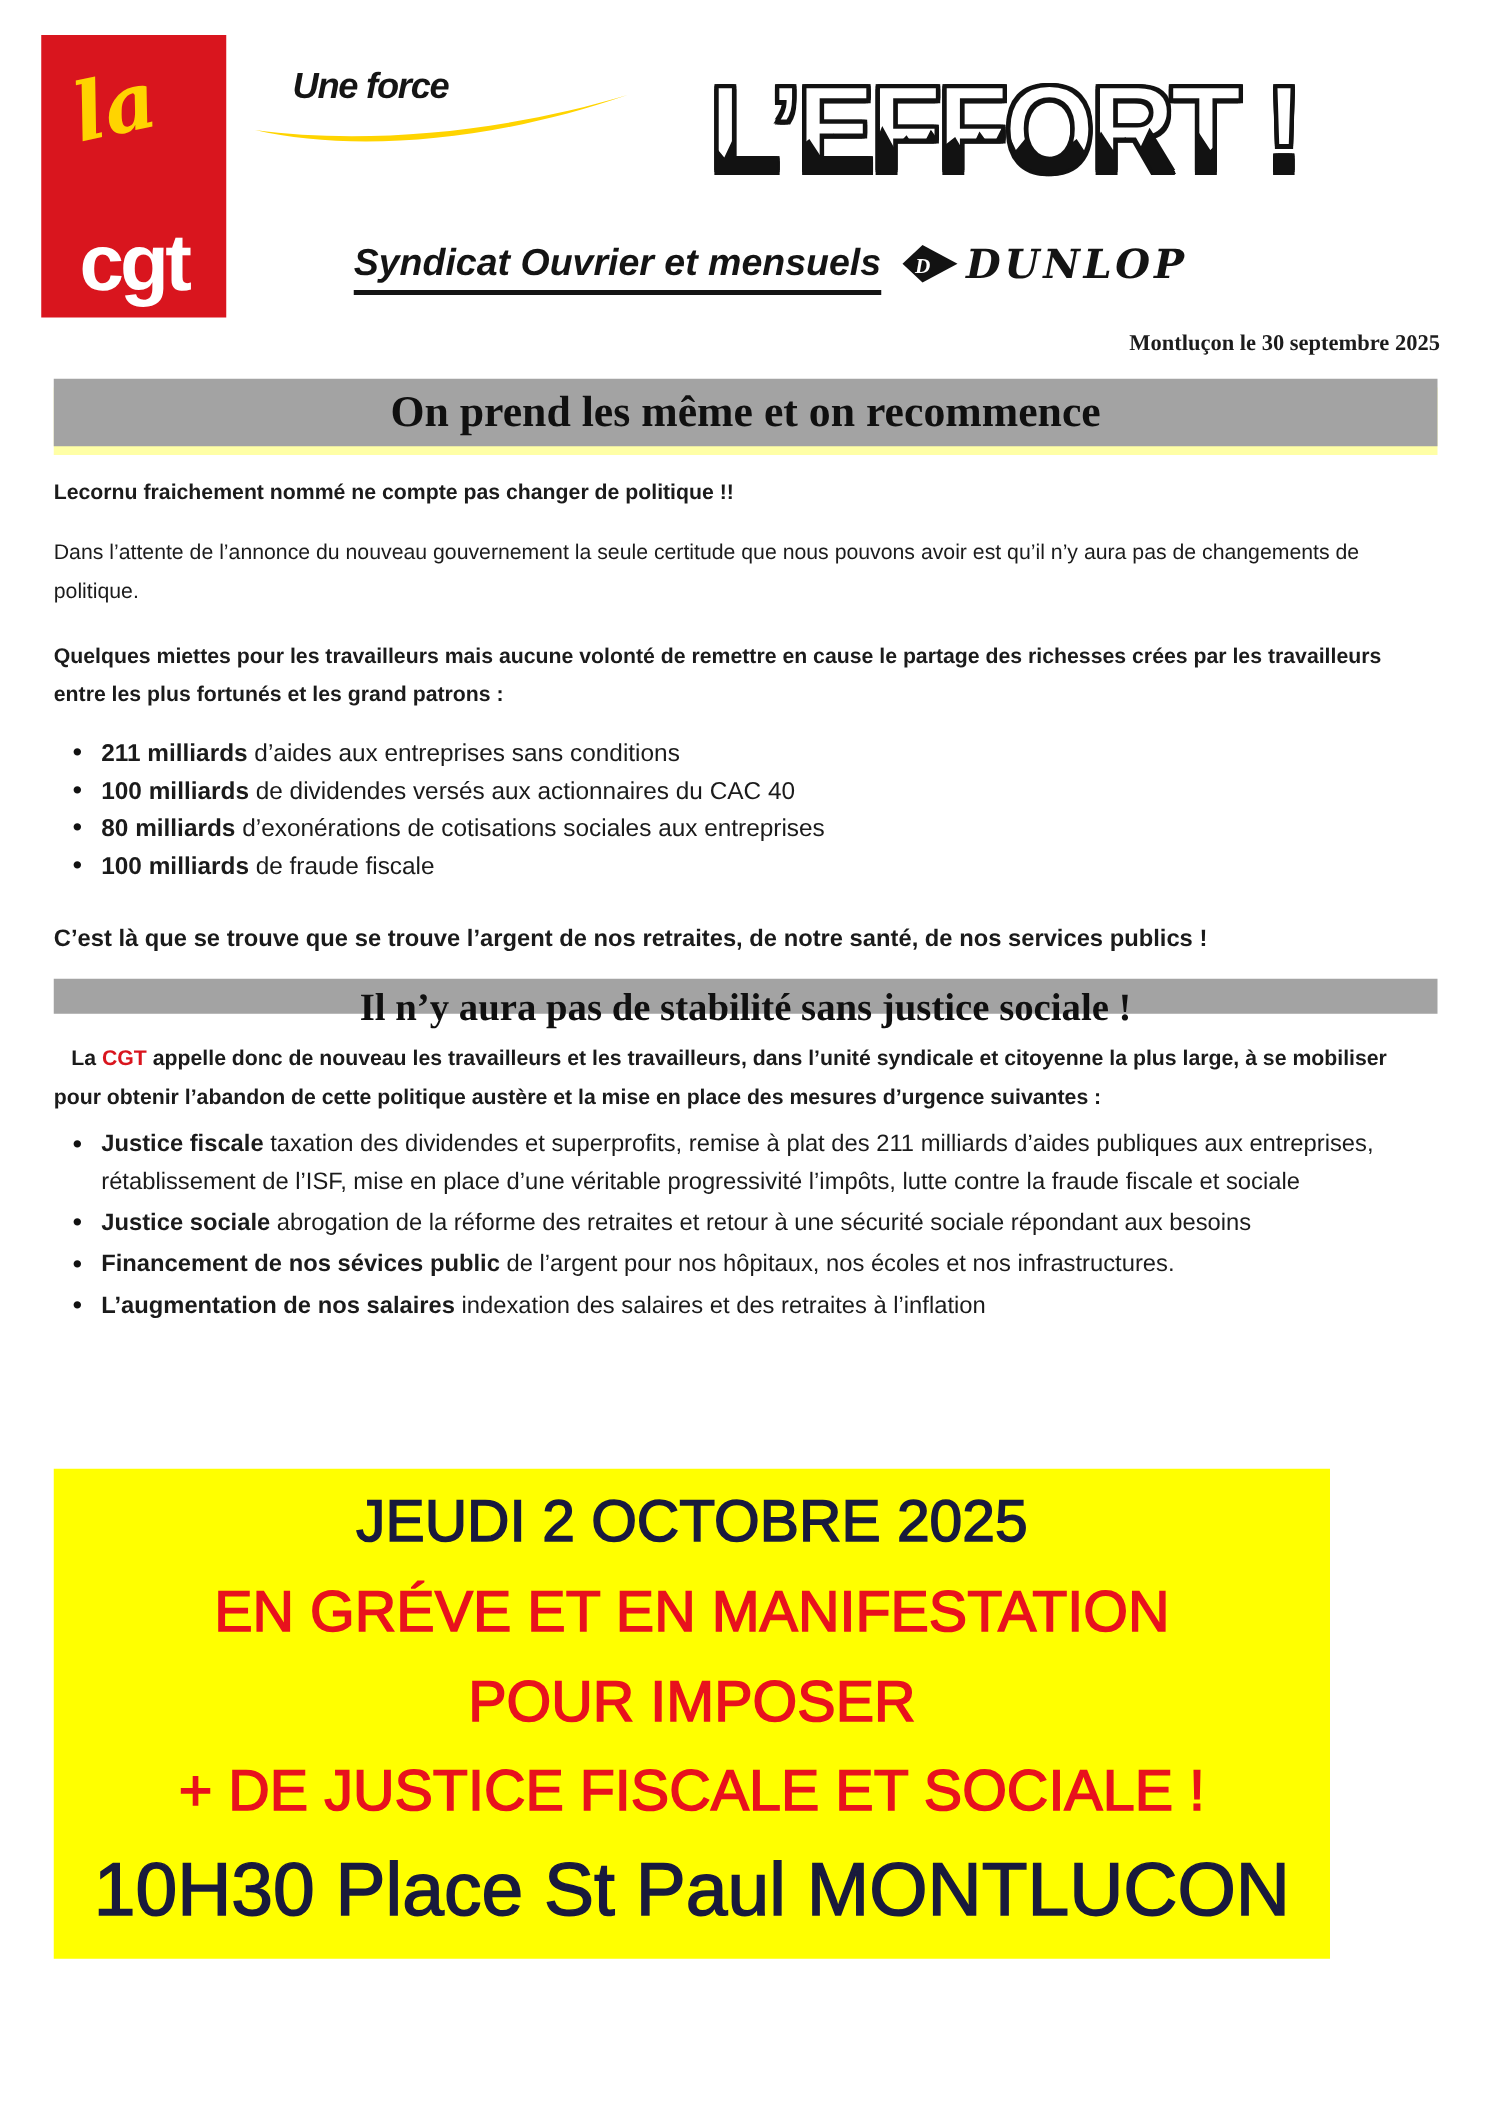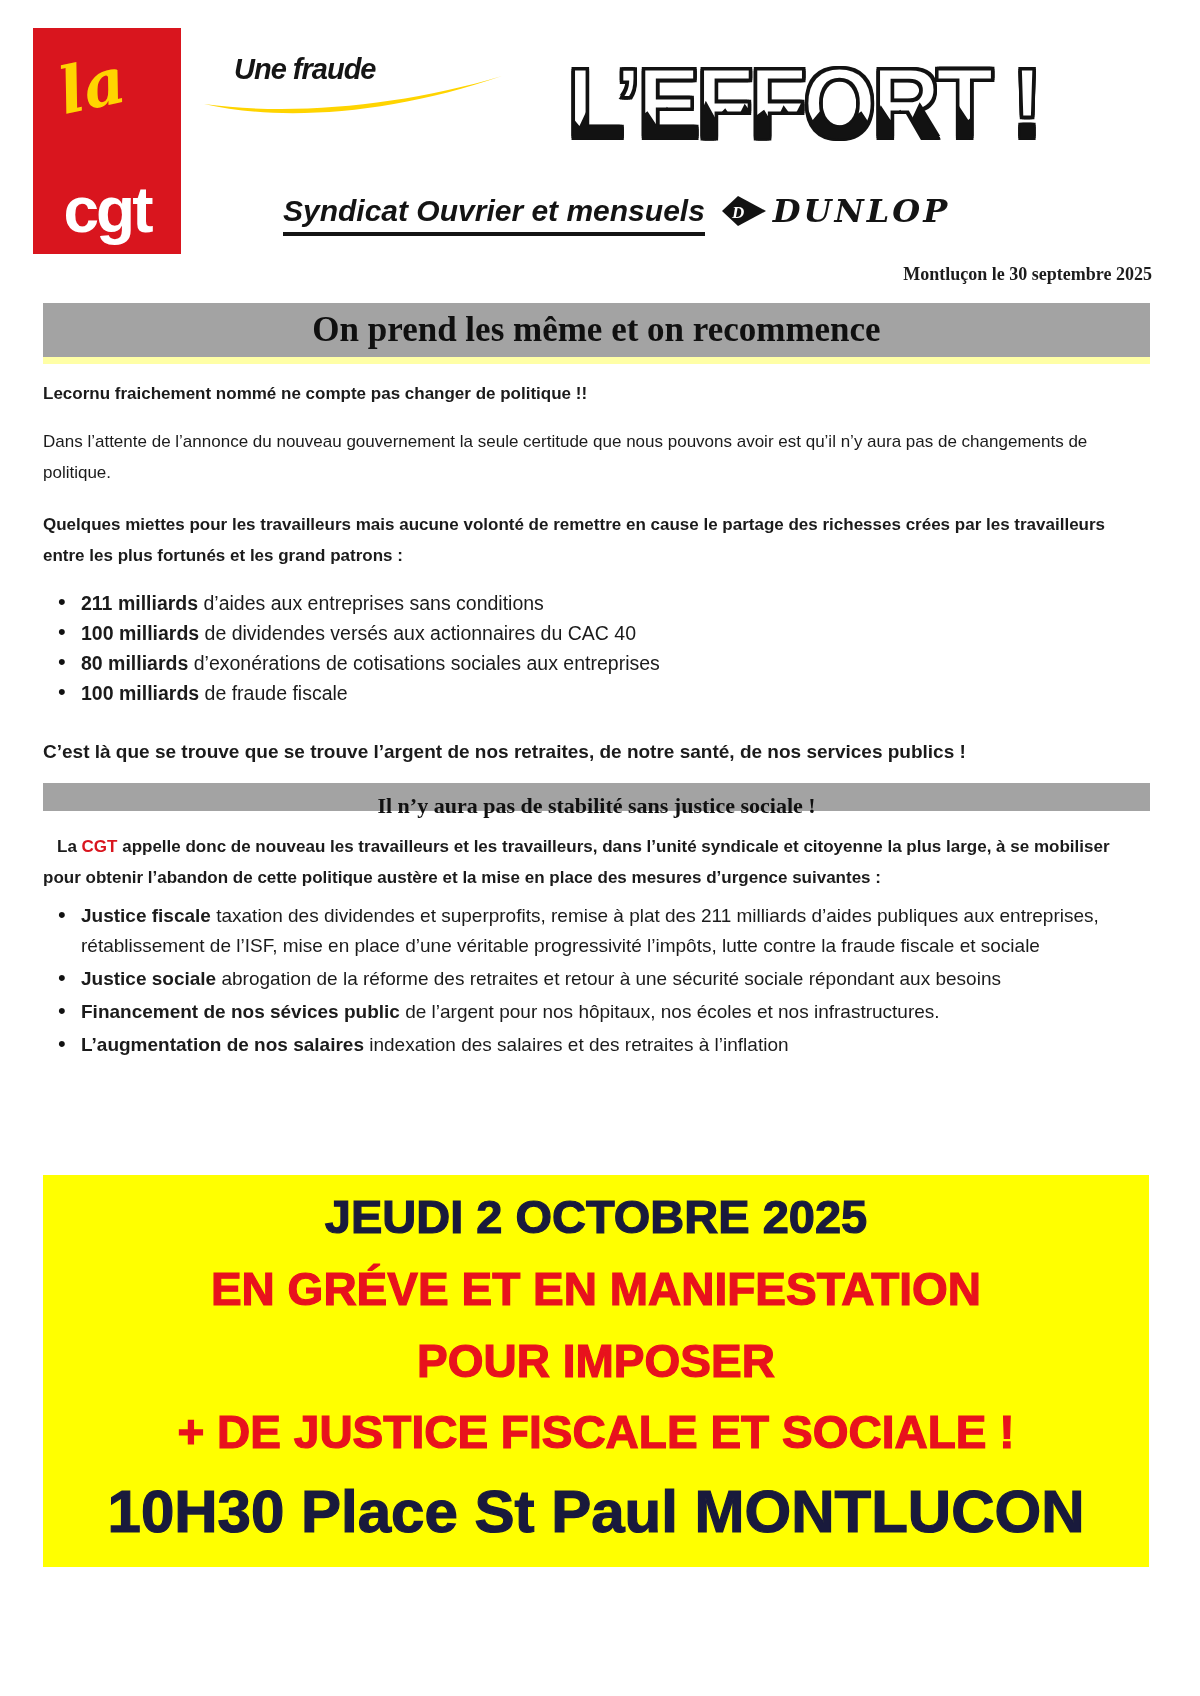--- a/index.html
+++ b/index.html
@@ -49,64 +49,64 @@
   .org-text{font-size:30px;font-weight:800;font-style:italic;color:#141414;border-bottom:4px solid #141414;padding-bottom:4px;}
   .dunlop{display:flex;align-items:center;gap:6px;padding-bottom:6px;}
   .dunlop-word{font-family:"DejaVu Serif",serif;font-weight:900;font-style:italic;font-size:32px;letter-spacing:3px;color:#141414;}
 
   .dateline{position:absolute;right:48px;top:264px;font-family:"Liberation Serif",serif;font-weight:700;font-size:18px;color:#1c1c1c;}
 
   
   .main{position:absolute;left:43px;top:303px;width:1107px;}
   .banner{background:#a3a3a3;text-align:center;font-family:"Liberation Serif",serif;font-weight:700;color:#101010;}
   .banner-1{height:54px;line-height:54px;font-size:35px;box-shadow:0 7px 0 #ffffa6;}
-  .banner-2{margin-top:16px;height:28px;line-height:46px;font-size:22px;}
+  .banner-2{margin-top:16px;height:28px;line-height:46px;font-size:31px;}
 
   .p{margin:0;font-size:17px;line-height:31px;color:#1b1b1b;}
   .pb{font-weight:700;}
   .p-lecornu{margin-top:21px;}
   .p-attente{margin-top:17px;}
   .p-miettes{margin-top:21px;}
   .p-argent{margin-top:28px;font-weight:700;font-size:19px;white-space:nowrap;}
   .appel{margin-top:20px;font-weight:700;text-indent:14px;}
   .red{color:#d9151e;}
 
   ul.blist{margin:17px 0 0 0;padding:0;list-style:none;}
   ul.blist li{position:relative;padding-left:38px;font-size:19.5px;line-height:30px;}
   ul.blist li::before{content:"•";position:absolute;left:15px;top:-1px;font-size:22px;color:#111;}
   ul.blist-2{margin-top:8px;}
   ul.blist-2 li{font-size:19px;line-height:30px;margin-top:3px;}
   ul.blist li.nw{white-space:nowrap;}
 
   
   .poster{
-    position:absolute;left:43px;top:1175px;width:1106px;height:392px;background:#ffff00;
+    position:absolute;left:43px;top:1175px;width:1021px;height:392px;background:#ffff00;
     display:flex;flex-direction:column;justify-content:space-between;align-items:center;
-    text-align:center;padding:16px 0 22px;box-sizing:border-box;font-weight:700;
+    text-align:center;padding:16px 0 22px;box-sizing:border-box;font-weight:400;
   }
   .pl{line-height:1.1;-webkit-text-stroke:1.2px currentColor;letter-spacing:0;}
   .pl-navy{color:#191a3c;}
   .pl-red{color:#e8121d;}
   .pl-1{font-size:47px;}
   .pl-2,.pl-3,.pl-4{font-size:46px;}
   .pl-5{font-size:60px;}
 </style>
 </head>
 <body>
 
 <div class="page">
 
   <header>
     <div class="cgt-logo">
       <span class="cgt-la">la</span>
       <span class="cgt-word">cgt</span>
     </div>
 
     <div class="slogan">
-      <div class="slogan-1">Une fraude</div>
+      <div class="slogan-1">Une force</div>
       <svg class="swoosh" width="305" height="46" viewBox="0 0 305 46">
         <path d="M2 34 C 80 52 190 44 300 6 C 200 36 90 46 2 34 Z" fill="#ffd400"></path>
       </svg>
     </div>
 
     <div class="effort">
       <span class="layer base">L’EFFORT !</span>
       <span class="layer crowd">L’EFFORT !</span>
     </div>
 

